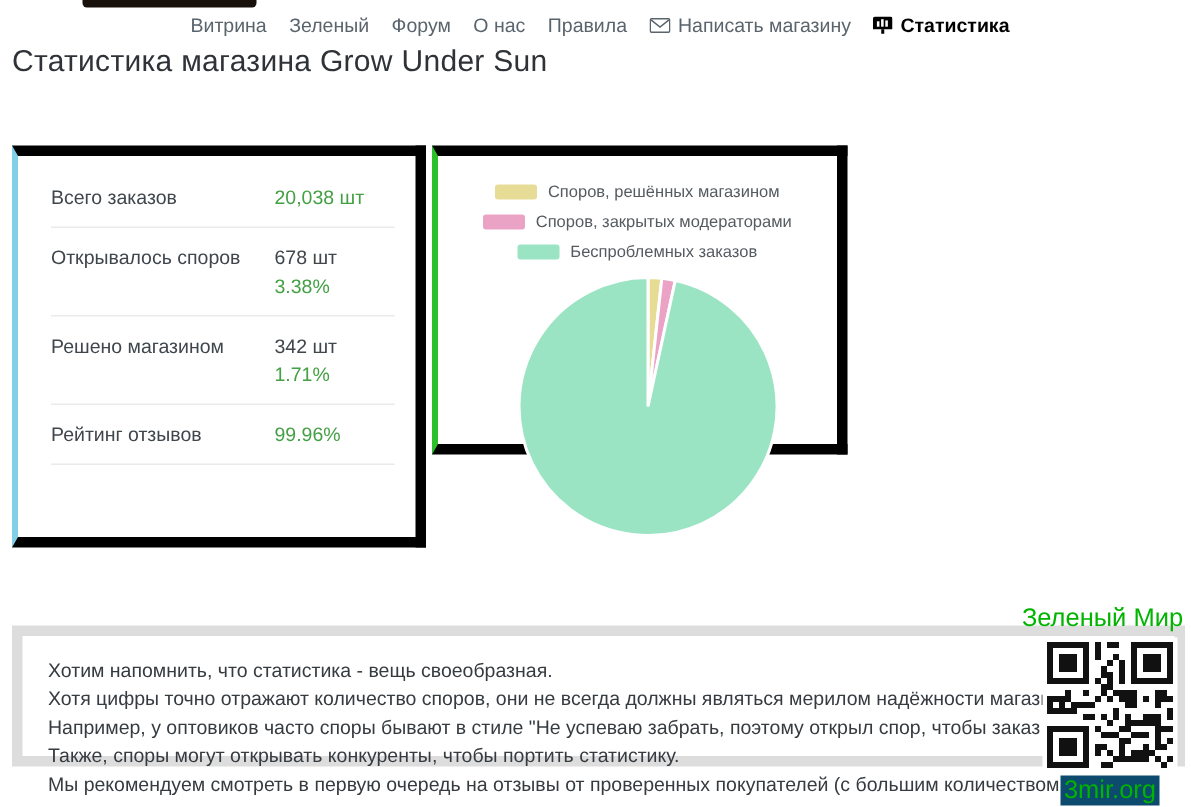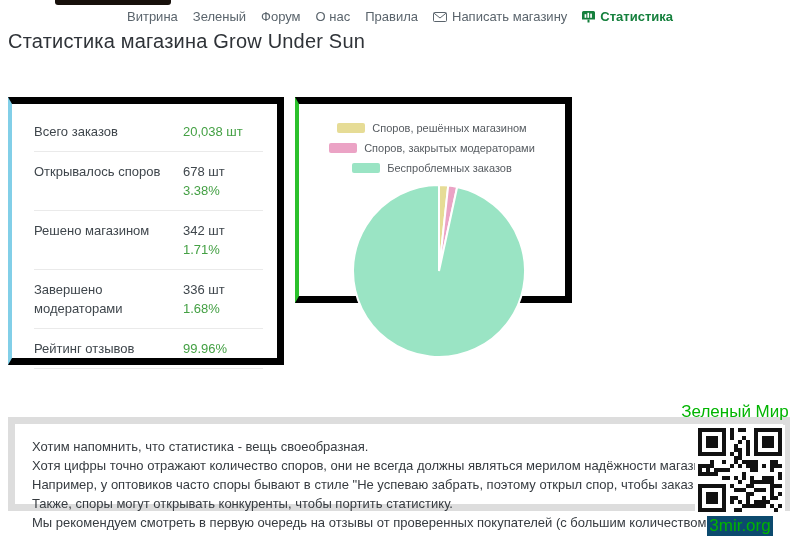--- a/index.html
+++ b/index.html
@@ -6,30 +6,30 @@
   body{width:800px;height:538px;position:relative;overflow:hidden;
        font-family:"Liberation Sans",sans-serif;color:#3f464c}
 
   .logo-strip{position:absolute;left:55px;top:0;width:116px;height:5px;
               background:#17100b;border-radius:0 0 3px 3px}
 
   .top-nav{position:absolute;left:0;top:9px;width:100%;display:flex;
            justify-content:center;align-items:center;gap:15px;font-size:13px}
   .nav-item{color:#5a646c;text-decoration:none;display:flex;align-items:center;
             gap:5px;cursor:pointer;white-space:nowrap}
-  .nav-item.active{color:#15803d;font-weight:bold}
+  .nav-item.active{color:#000000;font-weight:bold}
   .nav-icon{display:inline-flex;align-items:center}
 
   .page-title{position:absolute;left:8px;top:30px;margin:0;font-size:20px;
               font-weight:400;color:#2f3338;letter-spacing:.2px}
 
   .card{position:absolute;background:#fff;border:7px solid #000000;
         border-radius:0;box-sizing:border-box}
   .stats-card{left:8px;top:97px;width:276px;height:268px;border-left:4px solid #82cfe8}
-  .chart-card{left:295px;top:97px;width:277px;height:206px;border-left:4px solid #2cc12c}
+  .chart-card{left:288px;top:97px;width:277px;height:206px;border-left:4px solid #2cc12c}
 
   .stats-rows{padding:8px 14px 0 22px}
   .stat-row{display:flex;justify-content:space-between;padding:10px 0;
             border-bottom:1px solid #eaeaea;font-size:13px;line-height:19px}
   .stat-label{color:#3f464c}
   .stat-value{width:80px;flex:none}
   .dark{color:#3f464c}
   .green{color:#44a044}
 
   .legend{padding-top:18px;display:flex;flex-direction:column;gap:8px;
@@ -109,27 +109,20 @@
         <div class="stat-value">
           <div class="dark">678 шт</div>
           <div class="green">3.38%</div>
         </div>
       </div>
       <div class="stat-row">
         <div class="stat-label">Решено магазином</div>
         <div class="stat-value">
           <div class="dark">342 шт</div>
           <div class="green">1.71%</div>
-        </div>
-      </div>
-      <div class="stat-row">
-        <div class="stat-label">Завершено модераторами</div>
-        <div class="stat-value">
-          <div class="dark">336 шт</div>
-          <div class="green">1.68%</div>
         </div>
       </div>
       <div class="stat-row">
         <div class="stat-label">Рейтинг отзывов</div>
         <div class="stat-value">
           <div class="green">99.96%</div>
         </div>
       </div>
     </div>
 </section>

